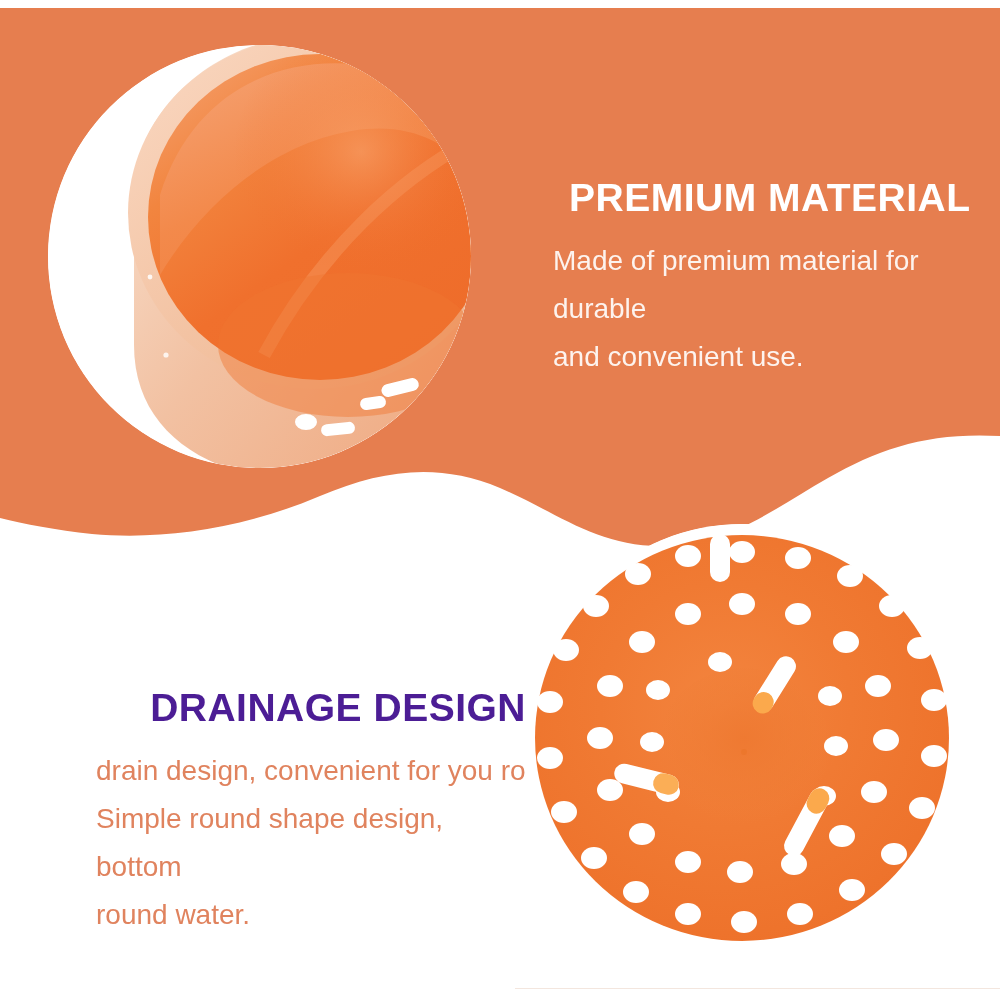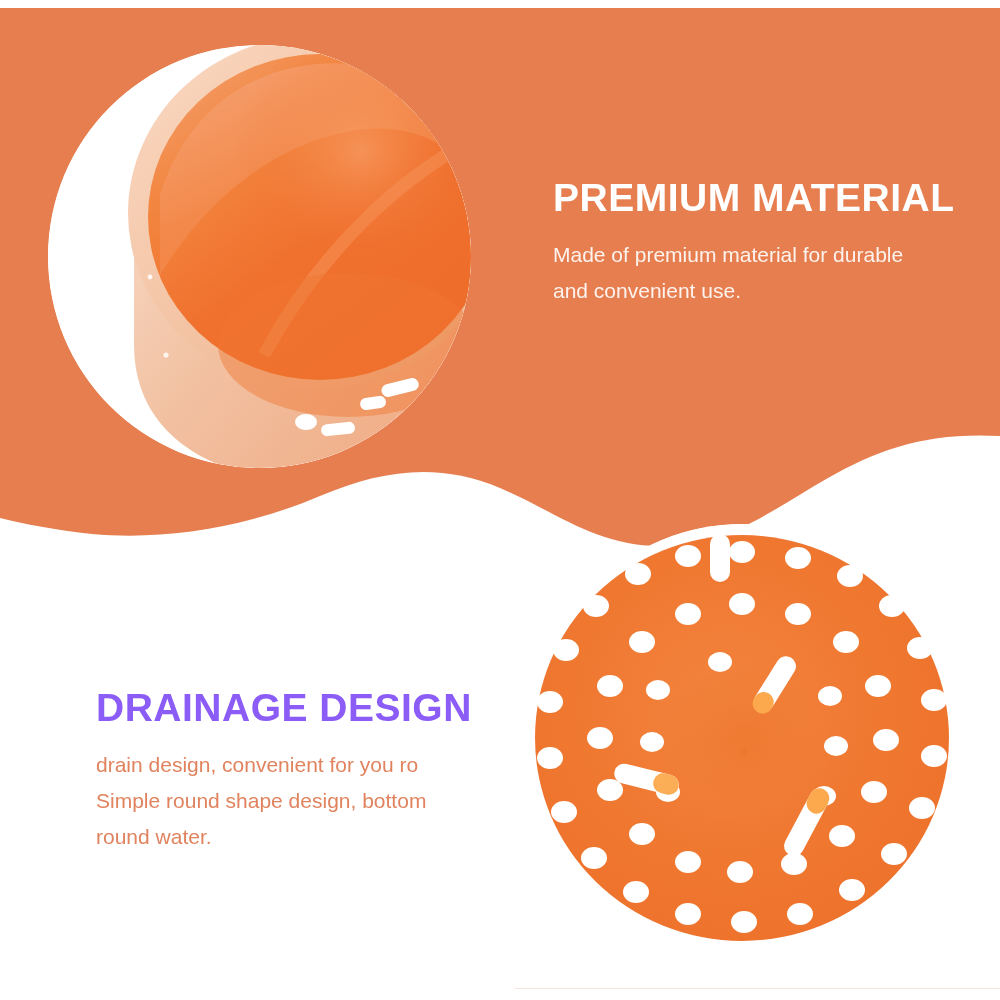--- a/index.html
+++ b/index.html
@@ -73,25 +73,25 @@
   }
 
   .heading {
     font-size: 39px;
     font-weight: bold;
     letter-spacing: 0.5px;
     line-height: 1.05;
     margin: 0 0 18px 0;
     white-space: nowrap;
   }
-  .heading-light { color: #ffffff; }
-  .heading-orange { color: #8b5cf6; }
+  .heading-light { color: #ffffff; margin-left: 16px; }
+  .heading-orange { color: #4c1d95; text-align: right; }
 
   .body-text {
-    font-size: 21px;
+    font-size: 28px;
     line-height: 1.72;
     margin: 0;
     font-weight: normal;
   }
   .body-light { color: #fdf3ee; }
   .body-orange { color: #E0835E; }
   .body-text .line { display: block; }
 
   
   .bottom-artifact {

